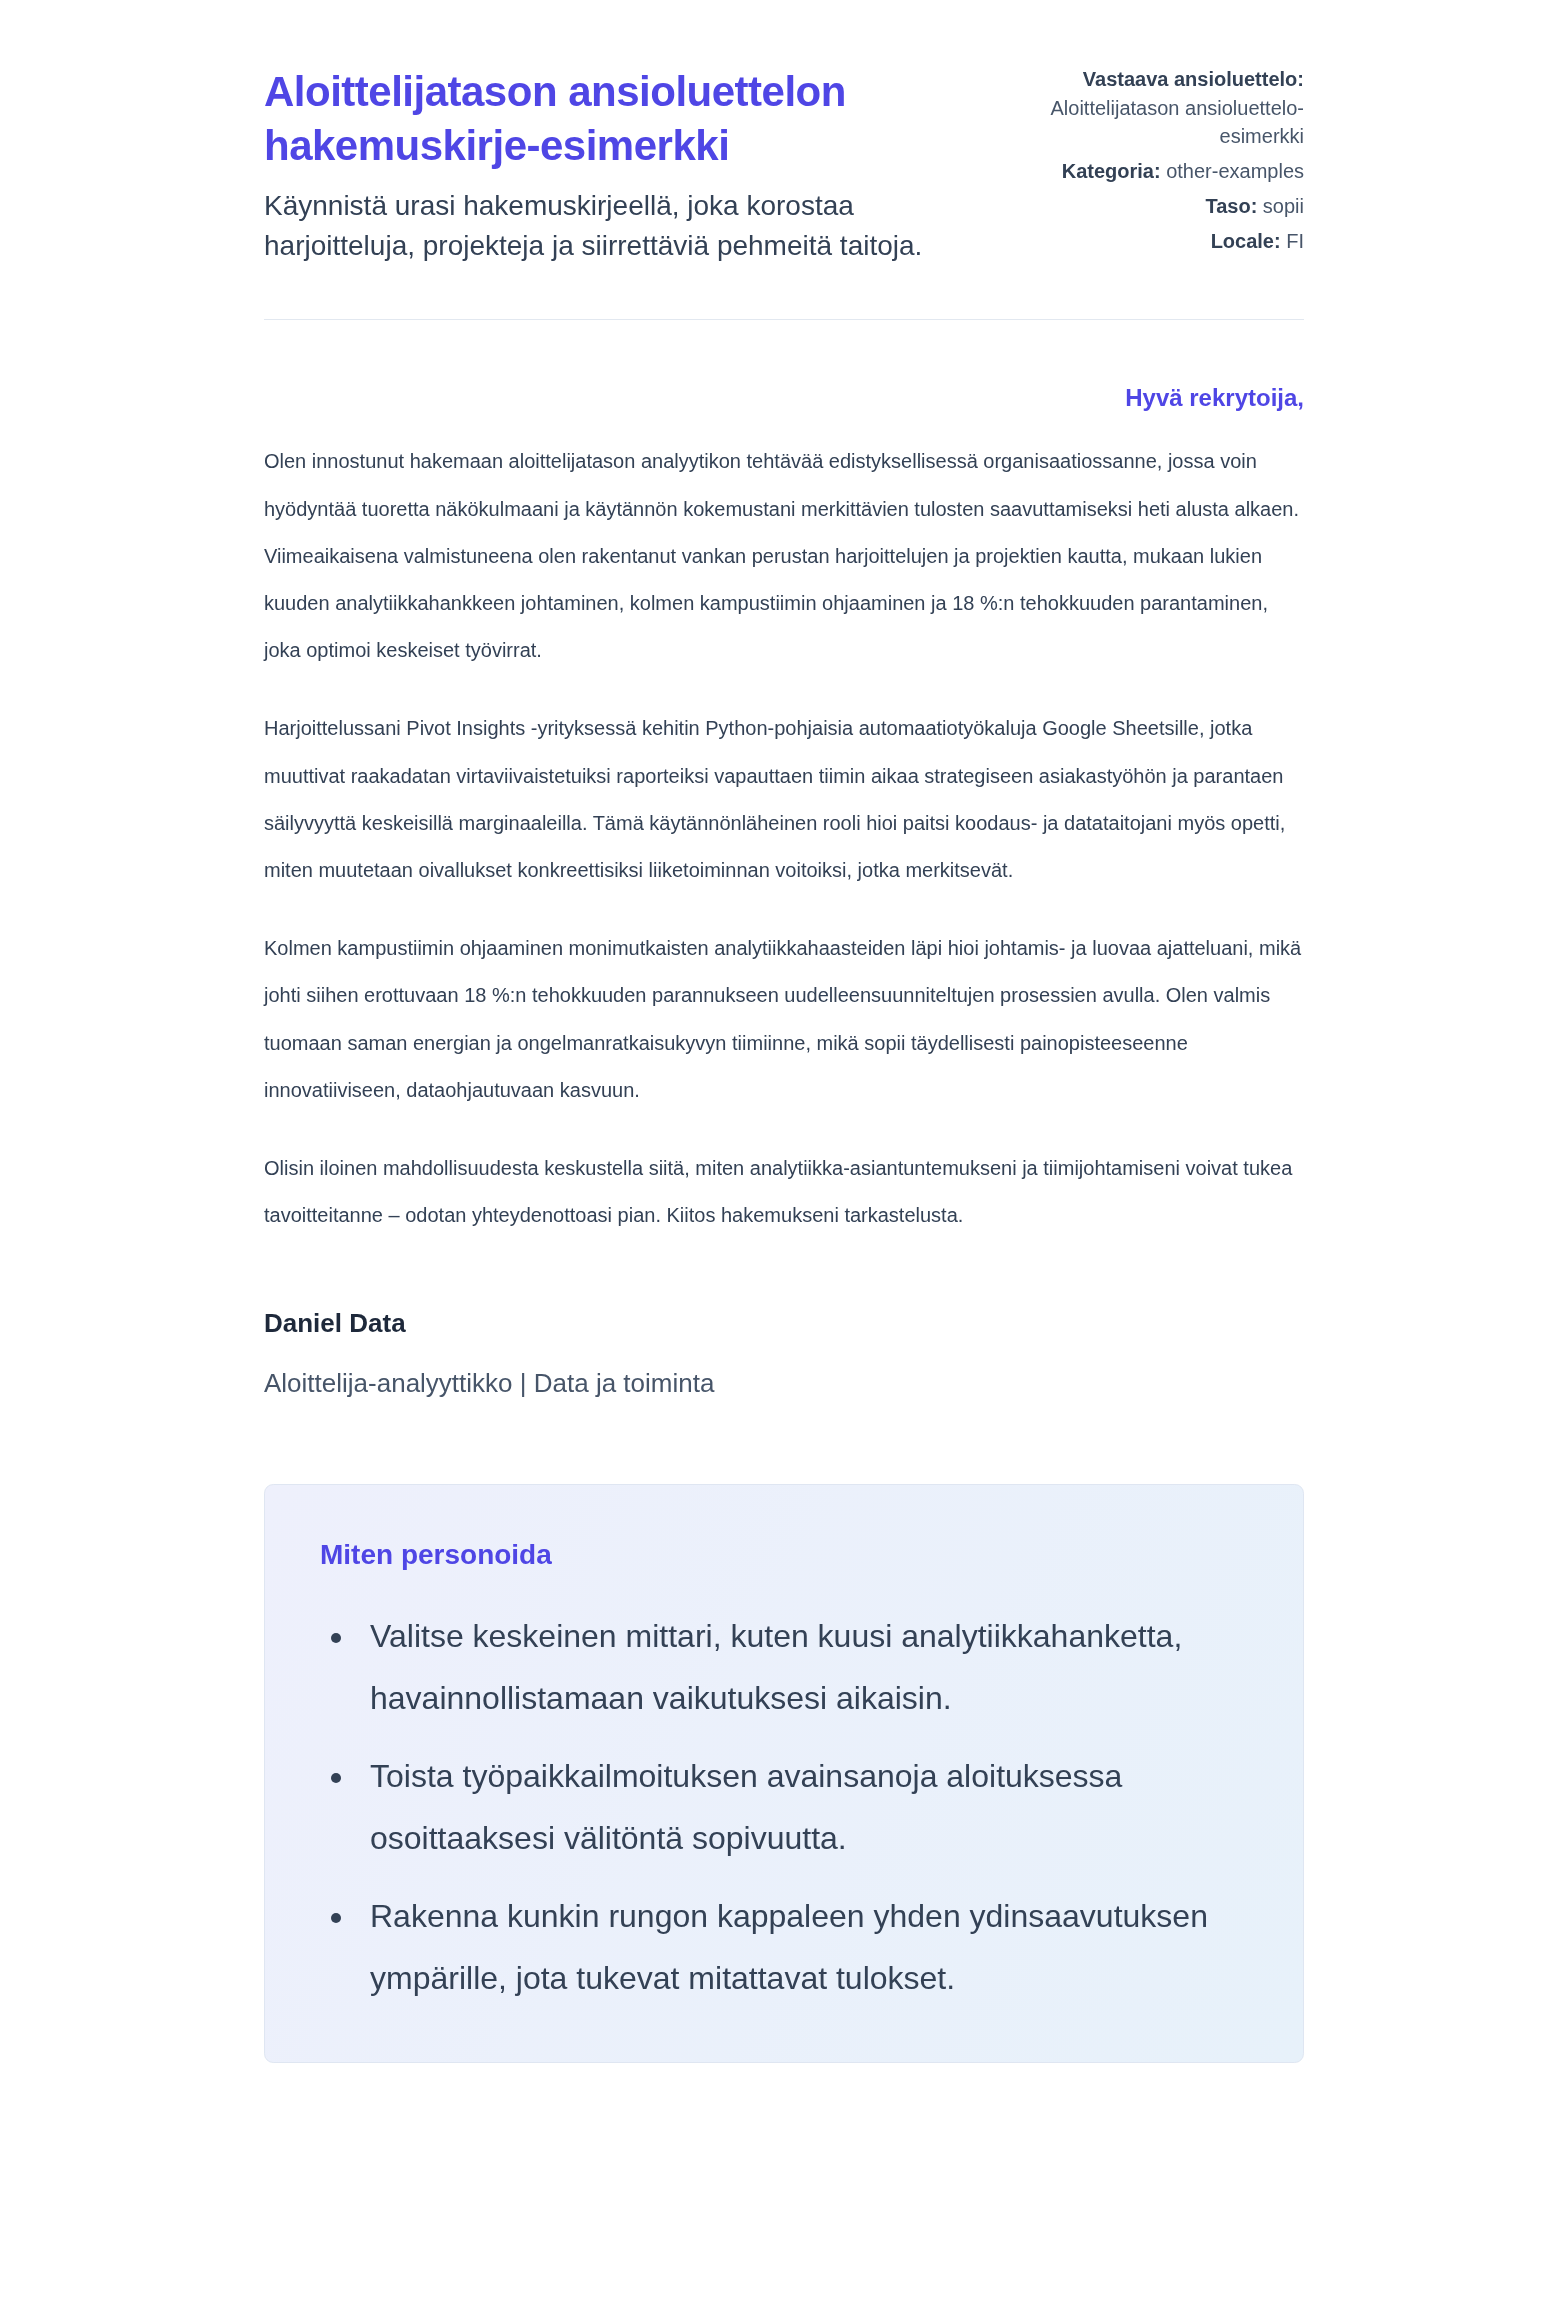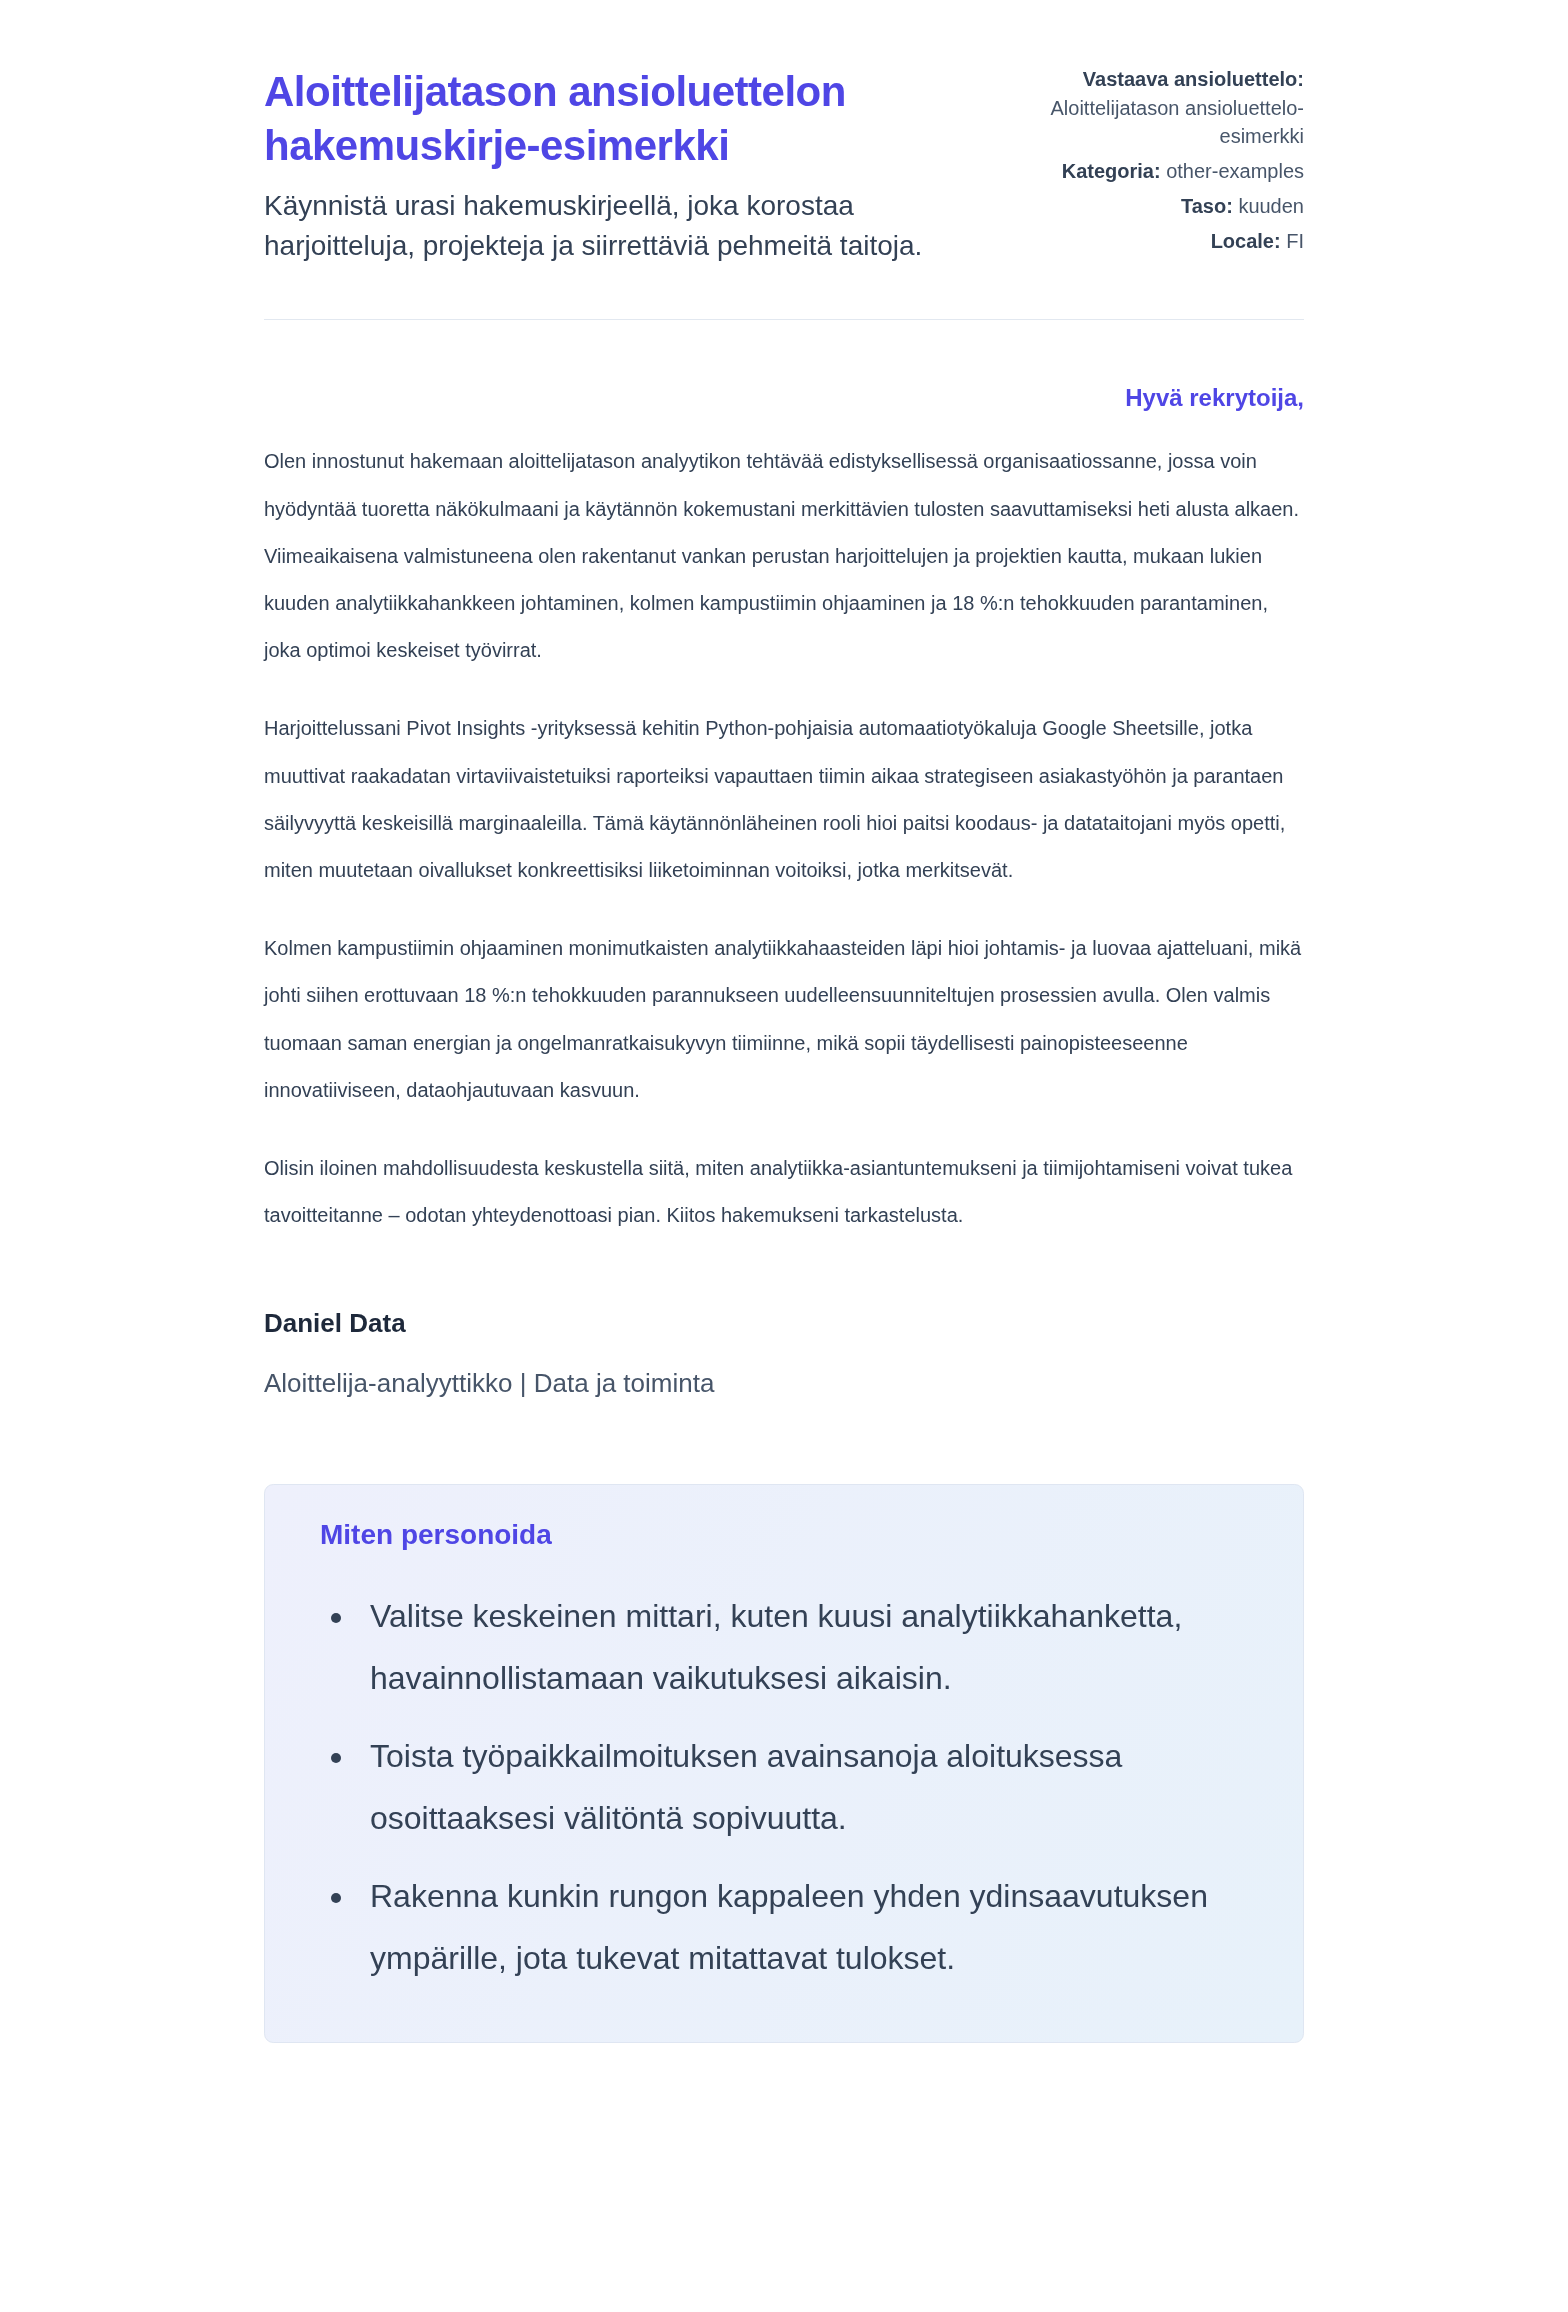--- a/index.html
+++ b/index.html
@@ -105,21 +105,21 @@
     font-size:26px;
     line-height:1.3;
   }
 
   
   .tips{
     margin-top:83px;
     border:0.9px solid var(--tip-border);
     border-radius:9.2px;
     background:linear-gradient(120deg, var(--tip-bg-start) 0%, var(--tip-bg-end) 100%);
-    padding:32px 55px 52px 55px;
+    padding:52px 55px 52px 55px;
   }
   .tips-heading{
     margin:0 0 33px 0;
     color:var(--accent);
     font-size:28px;
     font-weight:bold;
     line-height:1.3;
   }
   .tips-list{
     margin:0;
@@ -151,21 +151,21 @@
       <div class="meta-row">
         <span class="meta-label">Vastaava ansioluettelo:</span>
         <span class="meta-value">Aloittelijatason ansioluettelo-esimerkki</span>
       </div>
       <div class="meta-row">
         <span class="meta-label">Kategoria:</span>
         <span class="meta-value">other-examples</span>
       </div>
       <div class="meta-row">
         <span class="meta-label">Taso:</span>
-        <span class="meta-value">kuuden</span>
+        <span class="meta-value">sopii</span>
       </div>
       <div class="meta-row">
         <span class="meta-label">Locale:</span>
         <span class="meta-value">FI</span>
       </div>
     </aside>
   </header>
 
   <hr class="divider">
 

